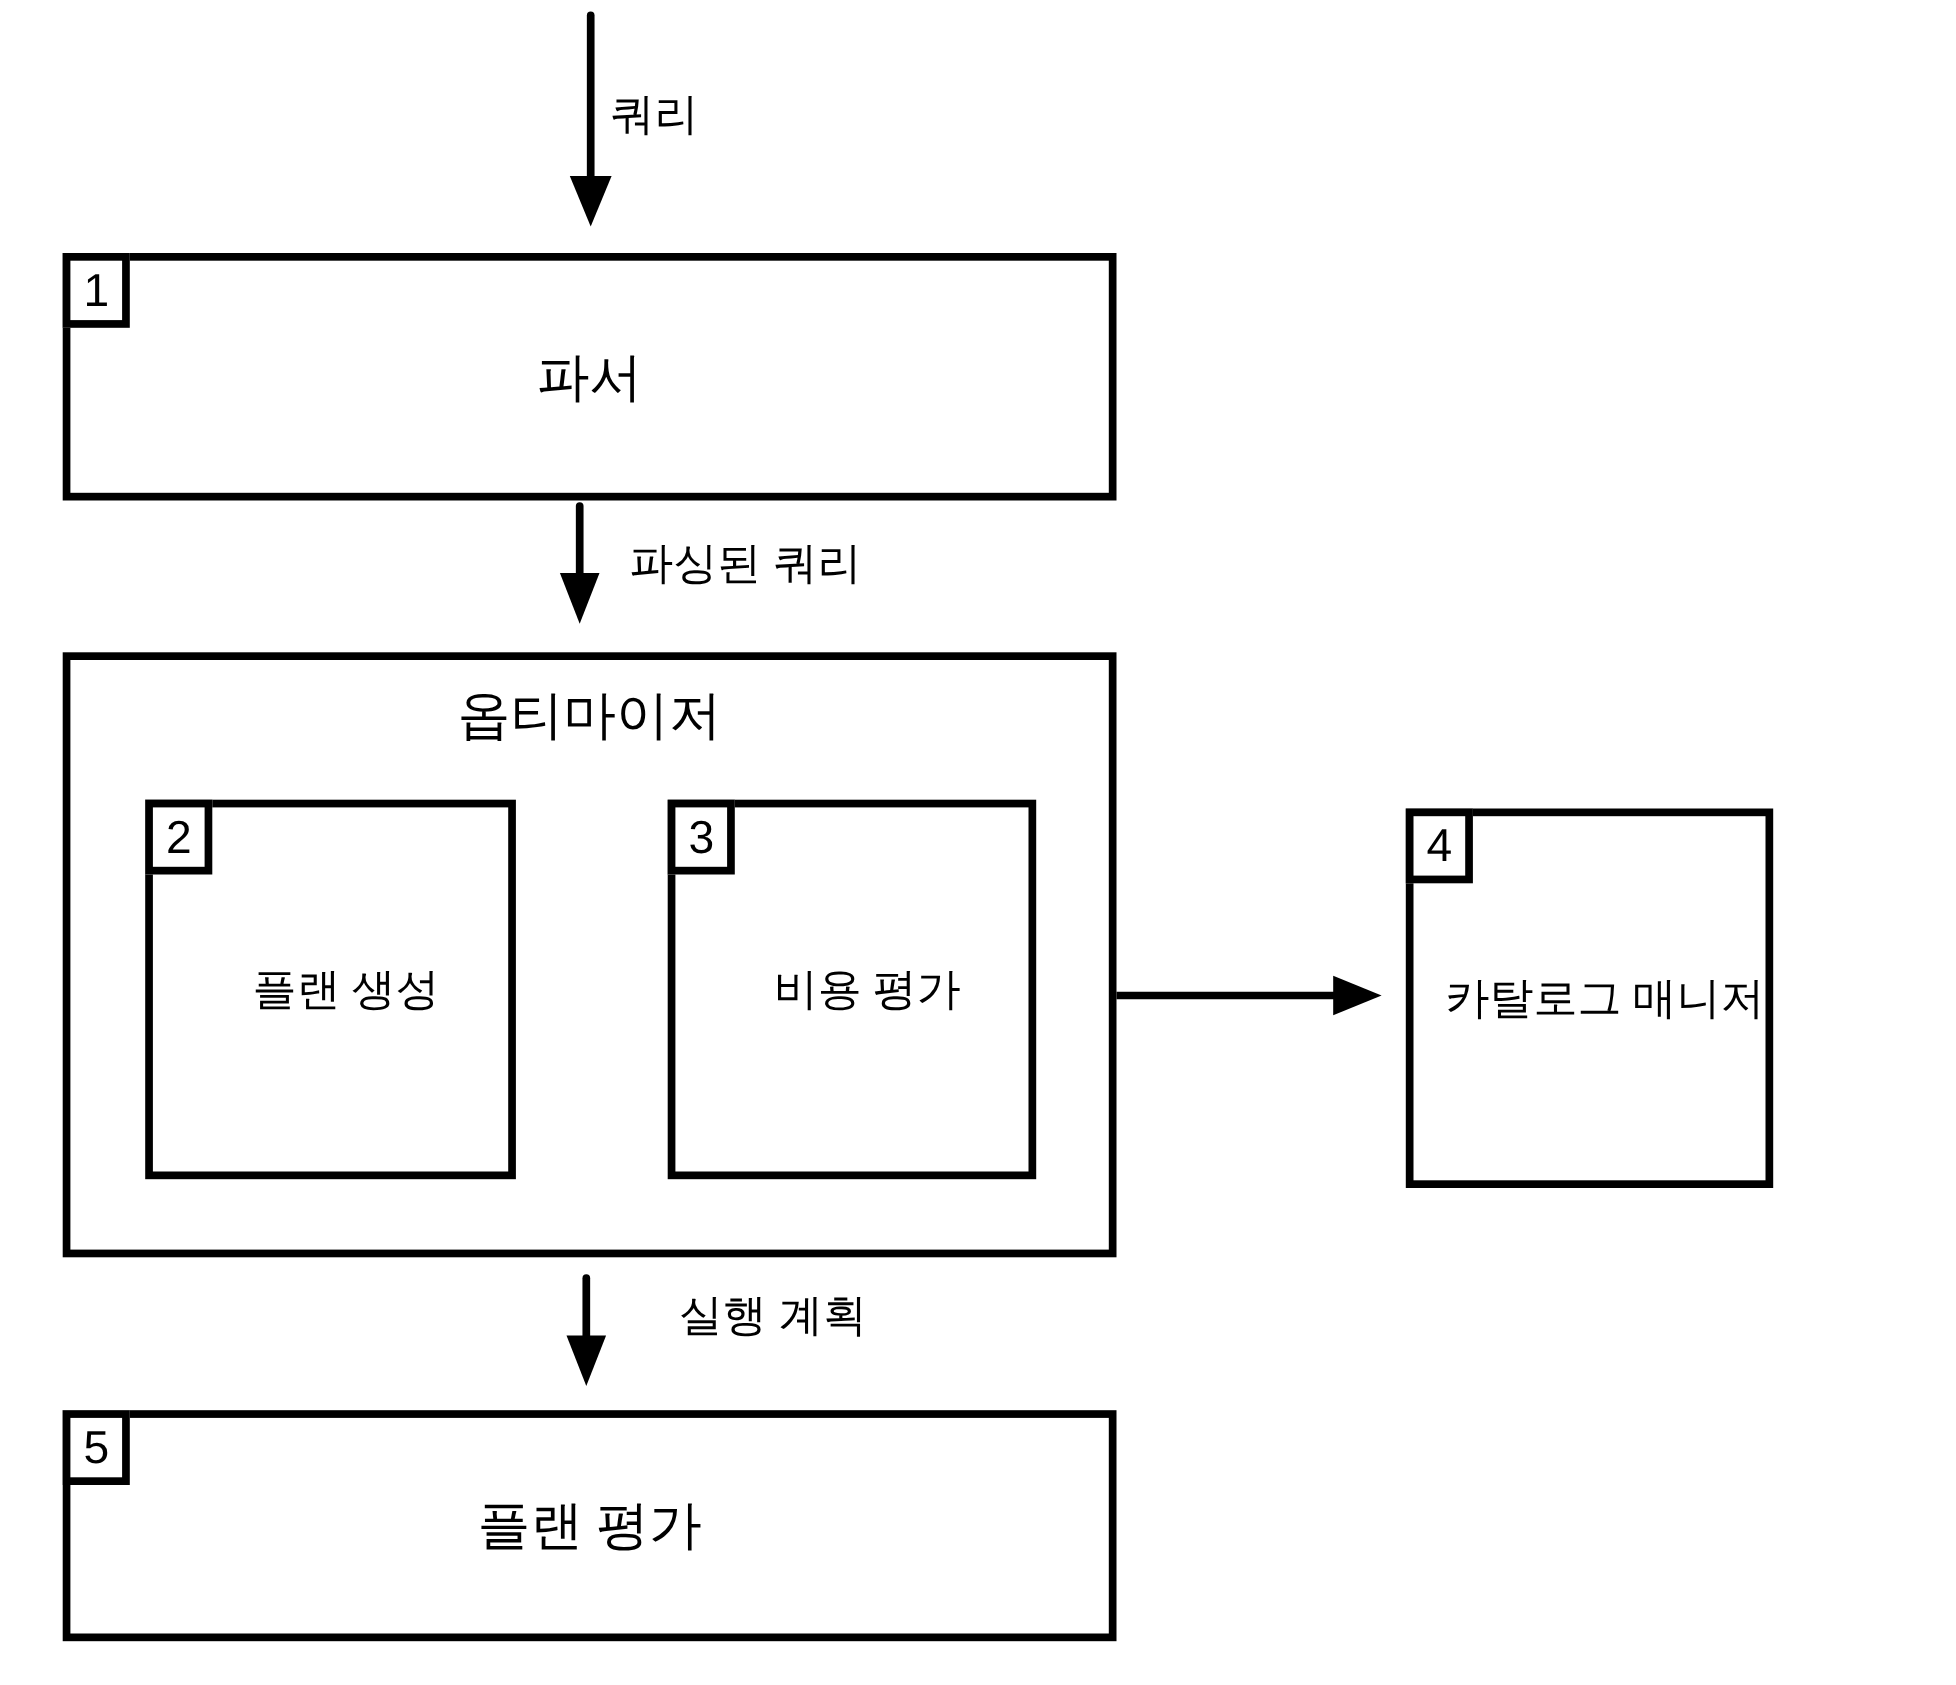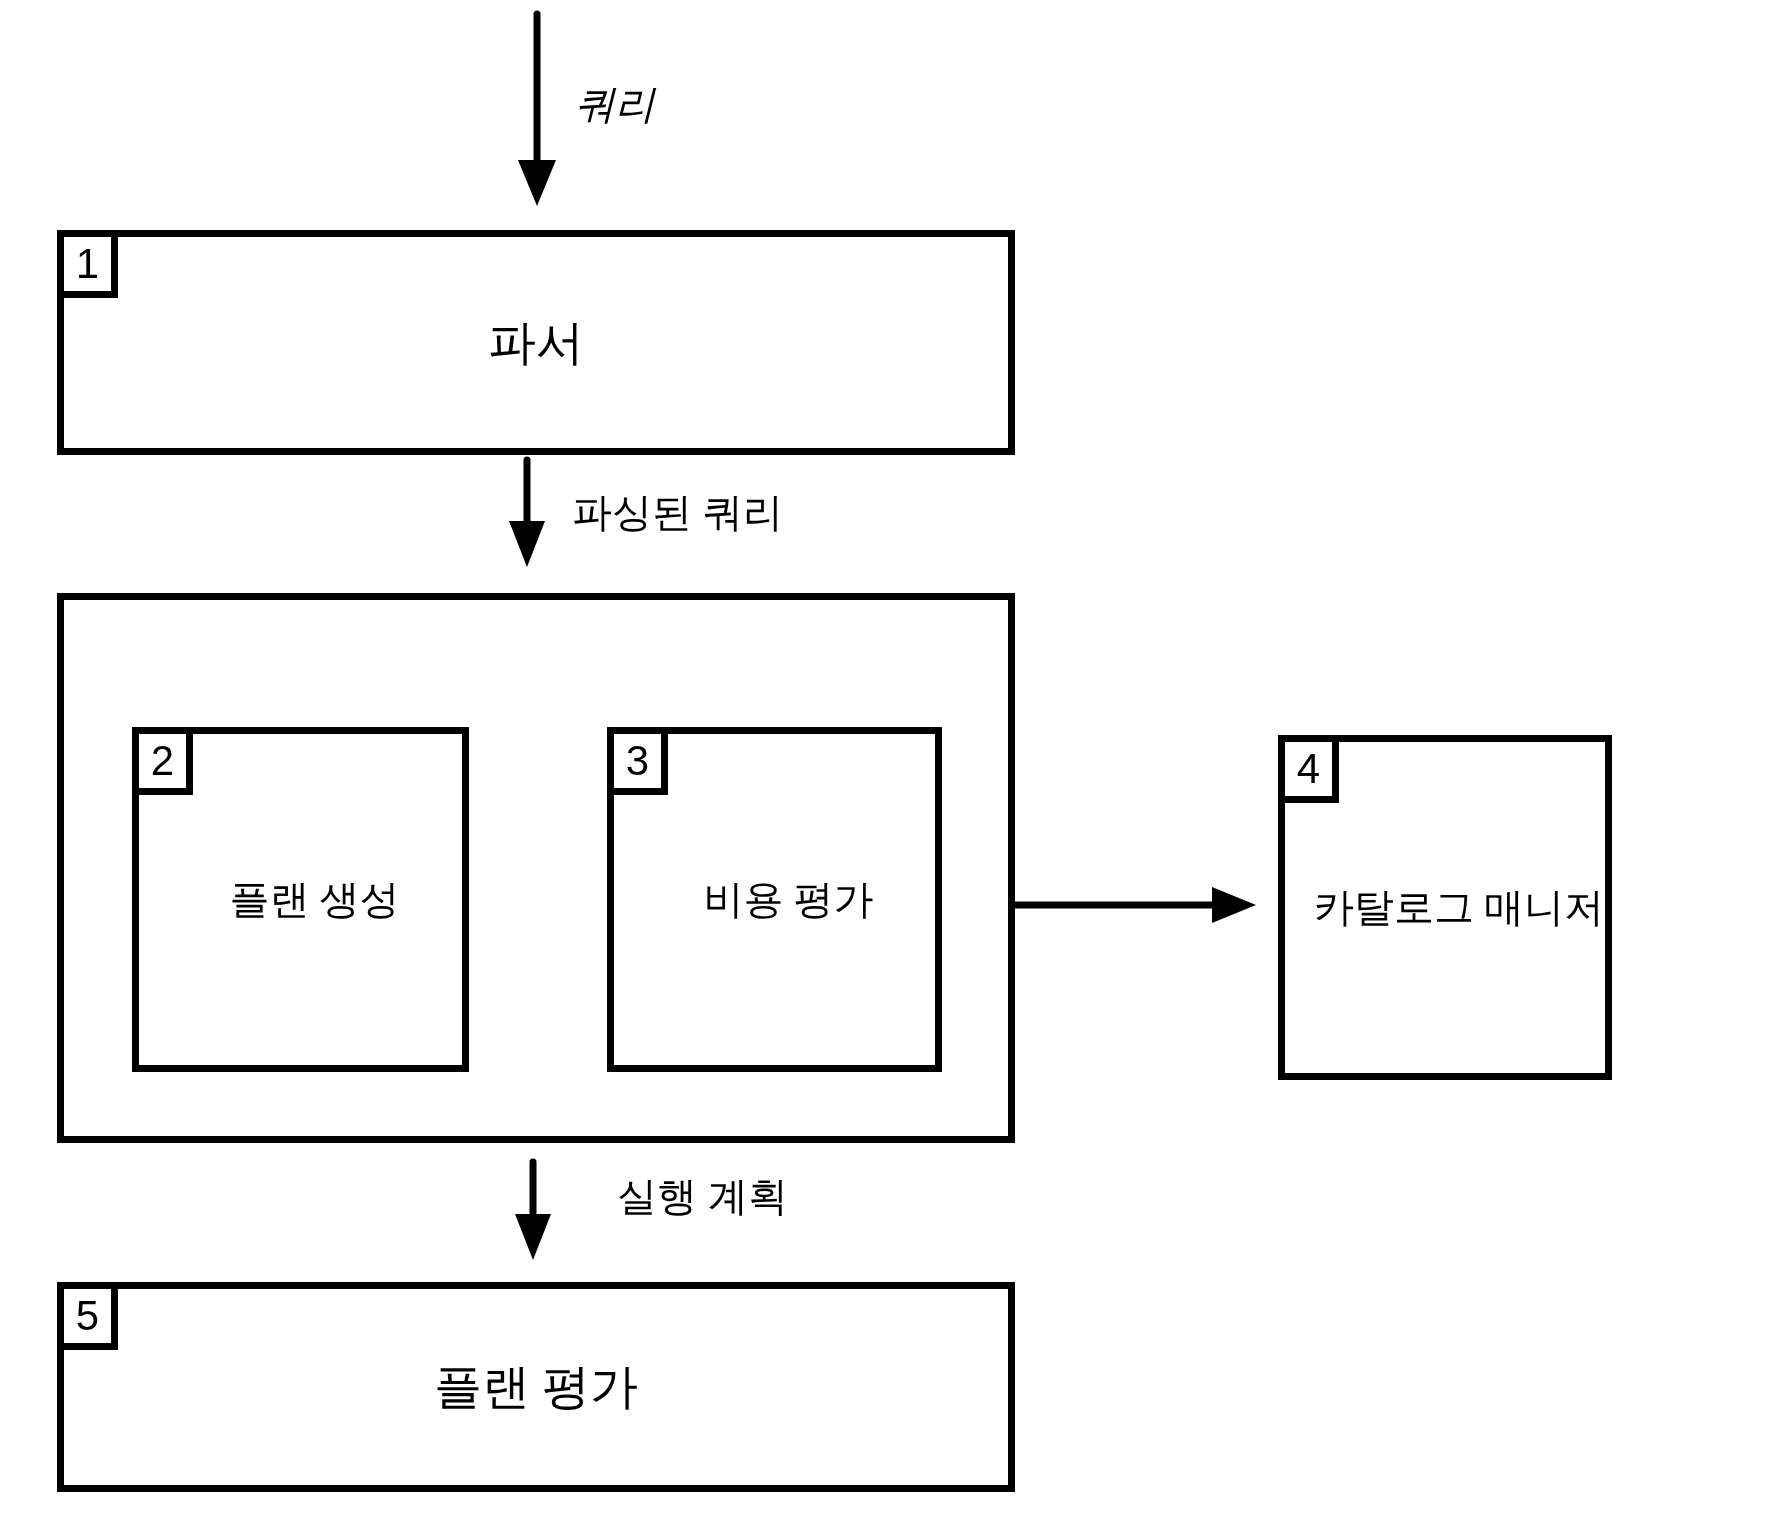--- a/index.html
+++ b/index.html
@@ -71,21 +71,21 @@
   .cost-eval-box  { left: 543px; top: 127px;  width: 335px; height: 345px; } 
   .catalog-box    { left: 1278px; top: 735px; width: 334px; height: 345px; }
   .plan-eval-box  { left: 57px;  top: 1282px; width: 958px; height: 210px; }
 
   .arrow-label {
     position: absolute;
     font-size: 40px;
     white-space: nowrap;
     line-height: 48px;
   }
-  .query-label          { left: 575px; top: 80px; font-style: italic; }
+  .query-label          { left: 555px; top: 80px; }
   .parsed-query-label   { left: 572px; top: 488px; }
   .execution-plan-label { left: 575px; top: 1172px; margin-left: 42px; }
 </style>
 </head>
 <body>
 
 <div class="canvas">
 
   <svg class="arrows-svg" viewBox="0 0 1778 1532" xmlns="http://www.w3.org/2000/svg" aria-hidden="true">
 
@@ -113,20 +113,21 @@
   <div class="arrow-label query-label">쿼리</div>
   <div class="arrow-label parsed-query-label">파싱된 쿼리</div>
   <div class="arrow-label execution-plan-label">실행 계획</div>
 
   <div class="box parser-box">
     <div class="badge">1</div>
     <div class="box-label label-big">파서</div>
   </div>
 
   <div class="box optimizer-box">
+    <div class="optimizer-title">옵티마이저</div>
 
     <div class="box plan-gen-box">
       <div class="badge">2</div>
       <div class="box-label label-small">플랜 생성</div>
     </div>
 
     <div class="box cost-eval-box">
       <div class="badge">3</div>
       <div class="box-label label-small">비용 평가</div>
     </div>

